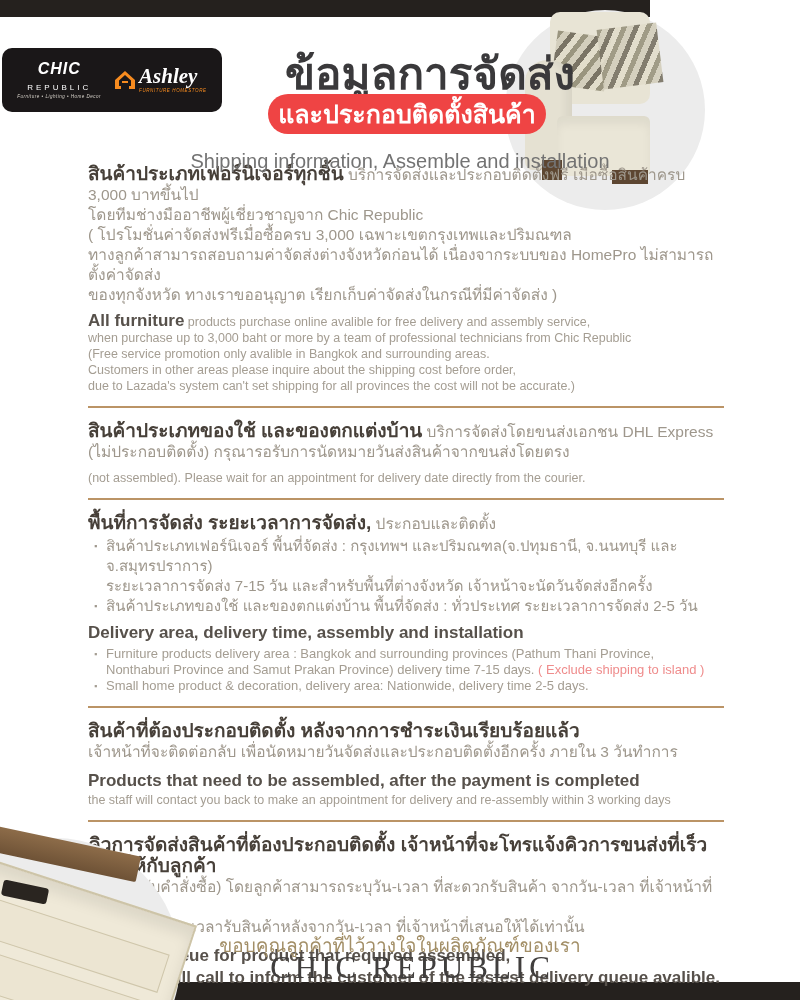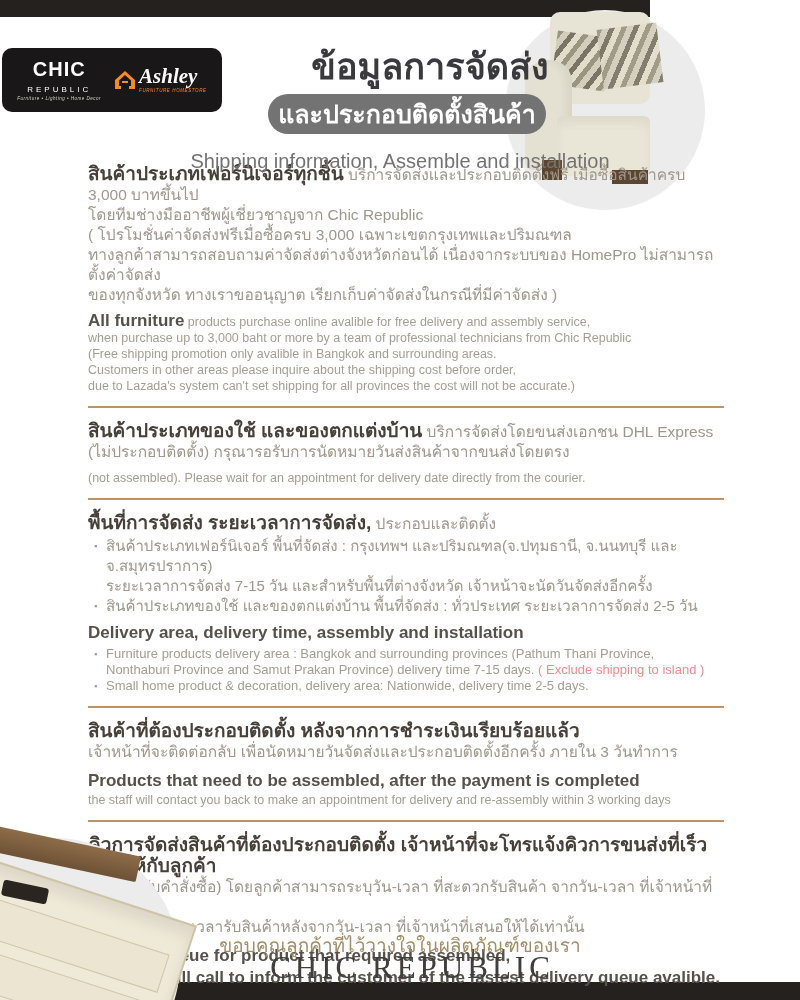--- a/index.html
+++ b/index.html
@@ -32,32 +32,32 @@
   .table-wood{position:absolute;left:-18px;top:22px;width:158px;height:26px;background:linear-gradient(#8d6c49,#6e5236);transform:rotate(12deg);border-radius:2px;}
   .table-dark{position:absolute;left:2px;top:66px;width:46px;height:16px;background:#2a2520;transform:rotate(12deg);border-radius:3px;}
   .table-body{position:absolute;left:-42px;top:70px;width:215px;height:160px;background:#efe9d8;border:2px solid #cdc4a8;transform:rotate(18deg);box-shadow:inset 0 10px 14px rgba(0,0,0,.08);}
   .table-drawer{position:absolute;left:8px;width:190px;height:38px;background:#ece5d2;border:1px solid #cfc6ab;}
   .table-drawer.d1{top:34px;}
   .table-drawer.d2{top:86px;}
 
   
   .logo-box{position:absolute;left:2px;top:48px;width:220px;height:64px;background:#1a1718;border-radius:10px;display:flex;align-items:center;justify-content:center;gap:14px;z-index:3;}
   .chic-logo{text-align:center;color:#ffffff;line-height:1;}
-  .chic-top{font-size:20px;font-weight:bold;letter-spacing:1px;}
+  .chic-top{font-size:16px;font-weight:bold;letter-spacing:1px;font-style:italic;}
   .chic-mid{font-size:8px;letter-spacing:3px;margin-top:7px;}
   .chic-tag{font-size:4.5px;letter-spacing:.5px;margin-top:3px;color:#d9d4cc;font-style:italic;}
   .ashley-logo{display:flex;align-items:center;gap:4px;color:#ffffff;}
   .ashley-house{width:20px;height:18px;position:relative;}
   .ashley-house svg{display:block;}
   .ashley-text{line-height:1;font-style:italic;}
   .ashley-name{font-family:"Liberation Serif","DejaVu Serif",serif;font-weight:bold;font-size:21px;}
   .ashley-sub{font-size:4.5px;letter-spacing:.6px;color:#f68b1f;margin-top:2px;}
 
-  .title-th{position:absolute;left:240px;top:38px;width:380px;text-align:center;font-size:36px;font-weight:bold;color:#3a393b;z-index:3;}
-  .badge{position:absolute;left:268px;top:94px;width:278px;height:40px;background:#737373;border-radius:22px;display:flex;align-items:center;justify-content:center;color:#ffffff;font-size:25px;font-weight:bold;z-index:3;}
+  .title-th{position:absolute;left:240px;top:38px;width:380px;text-align:center;font-size:44px;font-weight:bold;color:#3a393b;z-index:3;}
+  .badge{position:absolute;left:268px;top:94px;width:278px;height:40px;background:#ef4444;border-radius:22px;display:flex;align-items:center;justify-content:center;color:#ffffff;font-size:25px;font-weight:bold;z-index:3;}
   .subtitle{position:absolute;left:120px;top:138px;width:560px;text-align:center;font-size:20px;color:#737373;z-index:3;margin-top:12px;}
 
   
   .content{position:absolute;left:88px;top:164px;width:636px;z-index:2;}
   p{margin:0;}
   .th-body{font-size:15.5px;line-height:20px;color:#9e978c;}
   .th-bold{font-size:19px;font-weight:bold;color:#474039;}
   .en-body{font-size:12.5px;line-height:16px;color:#a49d92;}
   .en-bold{font-size:17px;font-weight:bold;color:#57514b;}
   .en-bold-line{font-size:17px;line-height:22px;font-weight:bold;color:#57514b;}
@@ -121,21 +121,21 @@
 
     <section>
       <p class="th-body"><span class="th-bold">สินค้าประเภทเฟอร์นิเจอร์ทุกชิ้น</span><span> บริการจัดส่งและประกอบติดตั้งฟรี เมื่อซื้อสินค้าครบ 3,000 บาทขึ้นไป</span></p>
       <p class="th-body">โดยทีมช่างมืออาชีพผู้เชี่ยวชาญจาก Chic Republic</p>
       <p class="th-body">( โปรโมชั่นค่าจัดส่งฟรีเมื่อซื้อครบ 3,000 เฉพาะเขตกรุงเทพและปริมณฑล</p>
       <p class="th-body">ทางลูกค้าสามารถสอบถามค่าจัดส่งต่างจังหวัดก่อนได้ เนื่องจากระบบของ HomePro ไม่สามารถตั้งค่าจัดส่ง</p>
       <p class="th-body">ของทุกจังหวัด ทางเราขออนุญาต เรียกเก็บค่าจัดส่งในกรณีที่มีค่าจัดส่ง )</p>
       <div class="gap8"></div>
       <p class="en-body"><span class="en-bold">All furniture</span><span> products purchase online avalible for free delivery and assembly service,</span></p>
       <p class="en-body">when purchase up to 3,000 baht or more by a team of professional technicians from Chic Republic</p>
-      <p class="en-body">(Free shipping promotion only avalible in Bangkok and surrounding areas.</p>
+      <p class="en-body">(Free service promotion only avalible in Bangkok and surrounding areas.</p>
       <p class="en-body">Customers in other areas please inquire about the shipping cost before order,</p>
       <p class="en-body">due to Lazada's system can't set shipping for all provinces the cost will not be accurate.)</p>
     </section>
     <hr class="rule">
 
     <section>
       <p class="th-body"><span class="th-bold">สินค้าประเภทของใช้ และของตกแต่งบ้าน</span><span> บริการจัดส่งโดยขนส่งเอกชน DHL Express</span></p>
       <p class="th-body">(ไม่ประกอบติดตั้ง) กรุณารอรับการนัดหมายวันส่งสินค้าจากขนส่งโดยตรง</p>
       <div class="gap8"></div>
       <p class="en-body">(not assembled). Please wait for an appointment for delivery date directly from the courier.</p>

